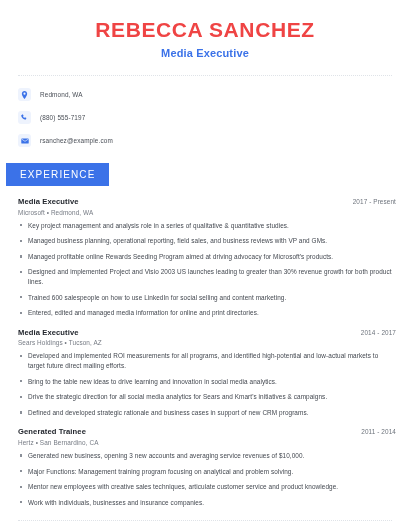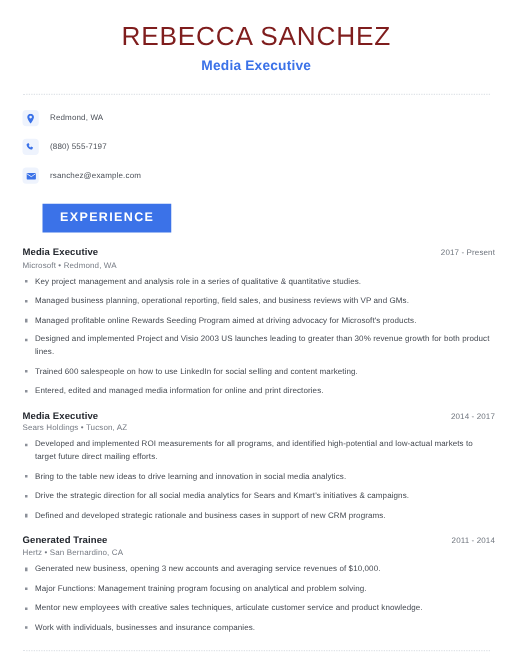--- a/index.html
+++ b/index.html
@@ -25,23 +25,23 @@
     overflow: hidden;
   }
 
   
   .header {
     padding: 18px 20px 0 20px;
     text-align: center;
   }
   .name {
     font-size: 21px;
-    font-weight: normal;
+    font-weight: bold;
     letter-spacing: 0.6px;
-    color: #7f1d1d;
+    color: #ef4444;
     line-height: 1.15;
     margin: 0;
   }
   .subtitle {
     margin: 5px 0 0 0;
     font-size: 11px;
     font-weight: bold;
     color: #3b72e8;
     letter-spacing: 0.15px;
   }
@@ -80,24 +80,24 @@
     letter-spacing: 0.12px;
     white-space: nowrap;
   }
 
   
   .section-badge {
     display: inline-block;
     background: #3b72e8;
     color: #ffffff;
     font-size: 10px;
-    font-weight: bold;
+    font-weight: normal;
     letter-spacing: 1.1px;
     padding: 6px 14px 6px 14px;
-    margin-left: 34px;
+    margin-left: 6px;
   }
   .badge-wrap { margin-top: 13px; }
 
   
   .jobs { padding: 0 14px 0 18px; }
 
   .job { margin-top: 10px; }
   .job:first-child { margin-top: 11px; }
 
   .job-head {

